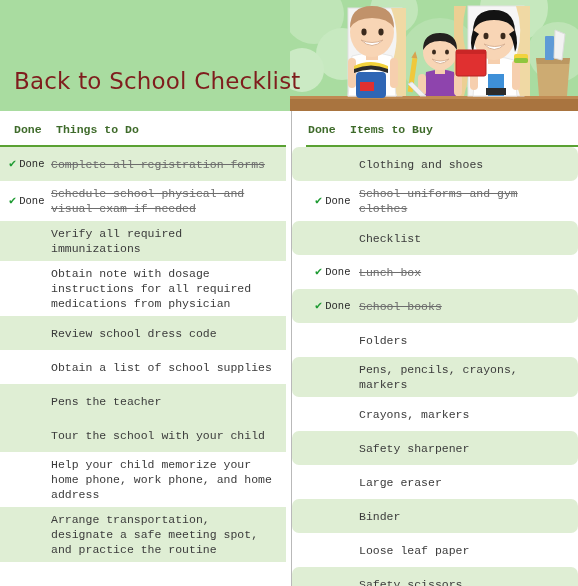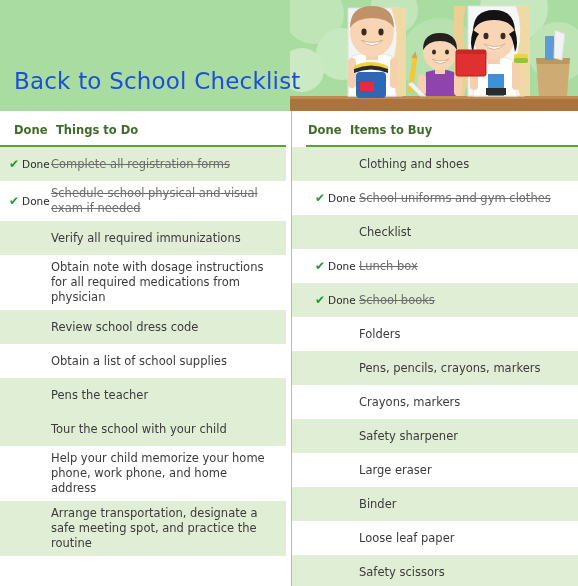--- a/index.html
+++ b/index.html
@@ -27,21 +27,21 @@
     width: 578px;
     height: 111px;
     background: #a9dca0;
     overflow: hidden;
   }
   .banner-title {
     position: absolute;
     left: 14px;
     top: 68px;
     font-size: 23px;
-    color: #1d4ed8;
+    color: #7f1d1d;
     letter-spacing: .2px;
     white-space: nowrap;
   }
   
   .bubble {
     position: absolute;
     border-radius: 50%;
     background: #bde3b4;
   }
   .b1 { left: 300px; top: -24px; width: 74px; height: 74px; }
@@ -61,20 +61,21 @@
   }
 
   
   .columns {
     position: absolute;
     left: 0;
     top: 111px;
     width: 578px;
     height: 475px;
     display: flex;
+    font-family: Liberation Mono, monospace;
   }
   .col {
     position: relative;
     box-sizing: border-box;
   }
   .col-left  { width: 291px; padding-left: 0; }
   .col-right { width: 287px; border-left: 1px solid #b9b9b9; }
 
   .thead {
     display: flex;
@@ -101,21 +102,21 @@
   .col-right .rule { margin-left: 14px; margin-right: 0; margin-top: 8px; }
 
   .rows { position: relative; }
   .row {
     display: flex;
     align-items: center;
     box-sizing: border-box;
     min-height: 34px;
   }
   .col-left  .row { padding-left: 0;  margin-right: 5px; }
-  .col-right .row { padding-left: 14px; margin-right: 0; }
+  .col-right .row { padding-left: 14px; margin-right: 0; border-radius: 7px; }
   .row.alt { background: #dfeed4; }
 
   .cell-done {
     flex: 0 0 51px;
     width: 51px;
     display: flex;
     align-items: center;
     padding-left: 9px;
     box-sizing: border-box;
     font-size: 10.5px;

